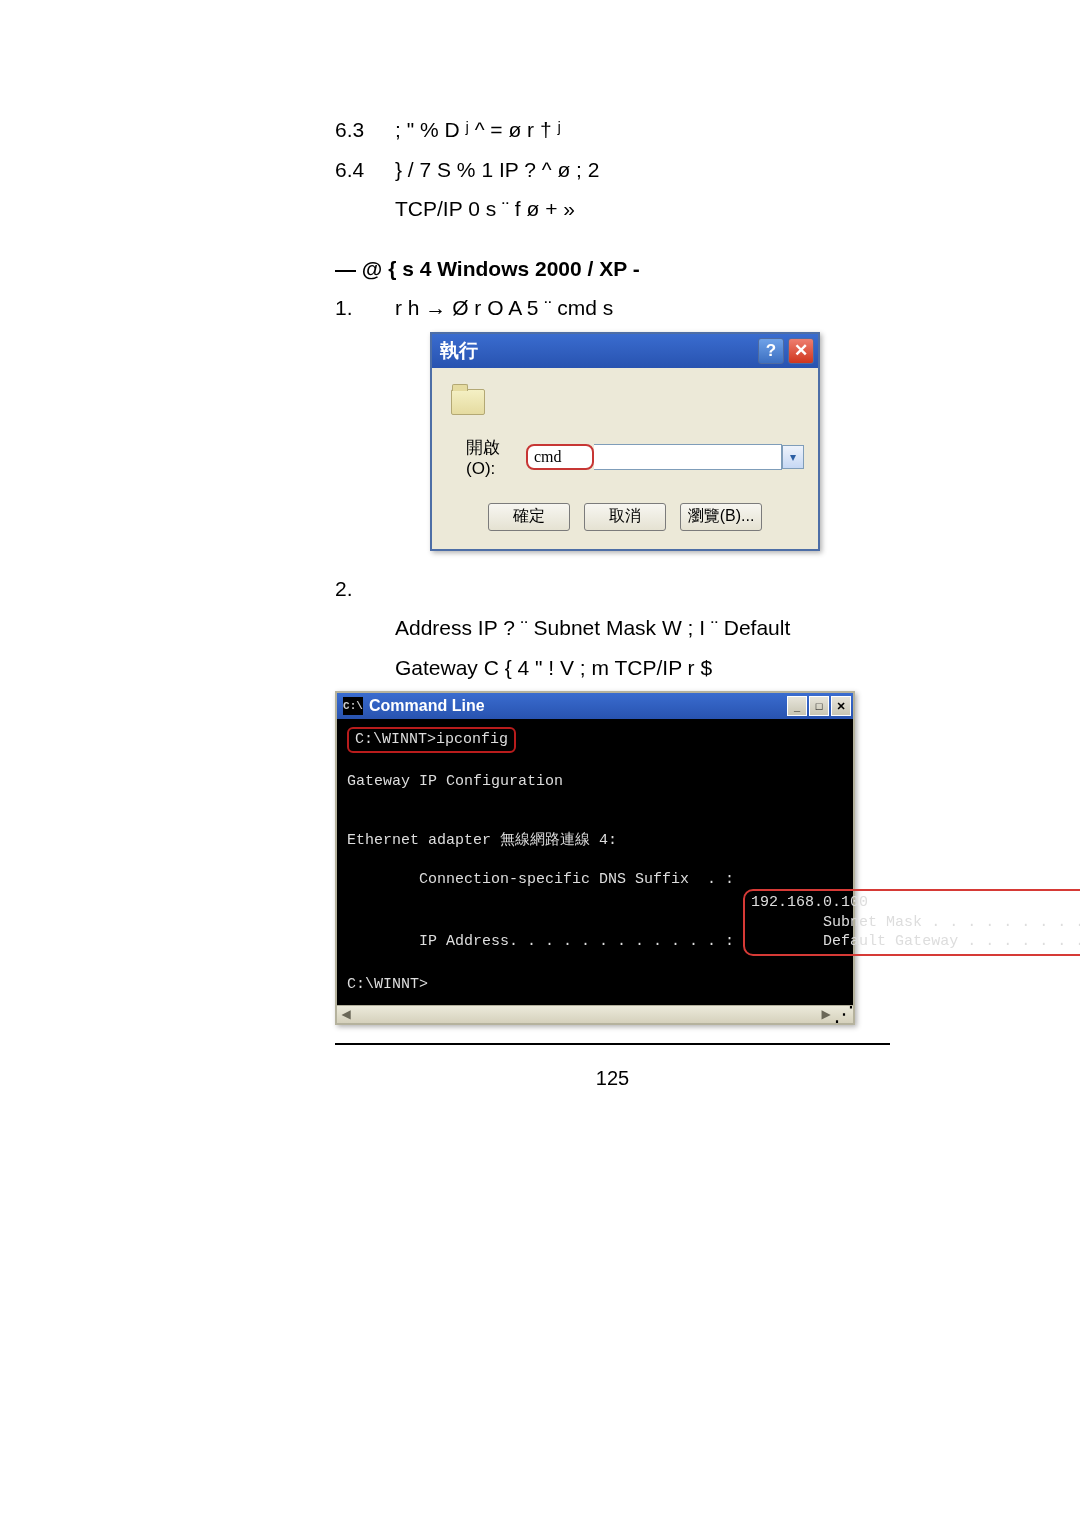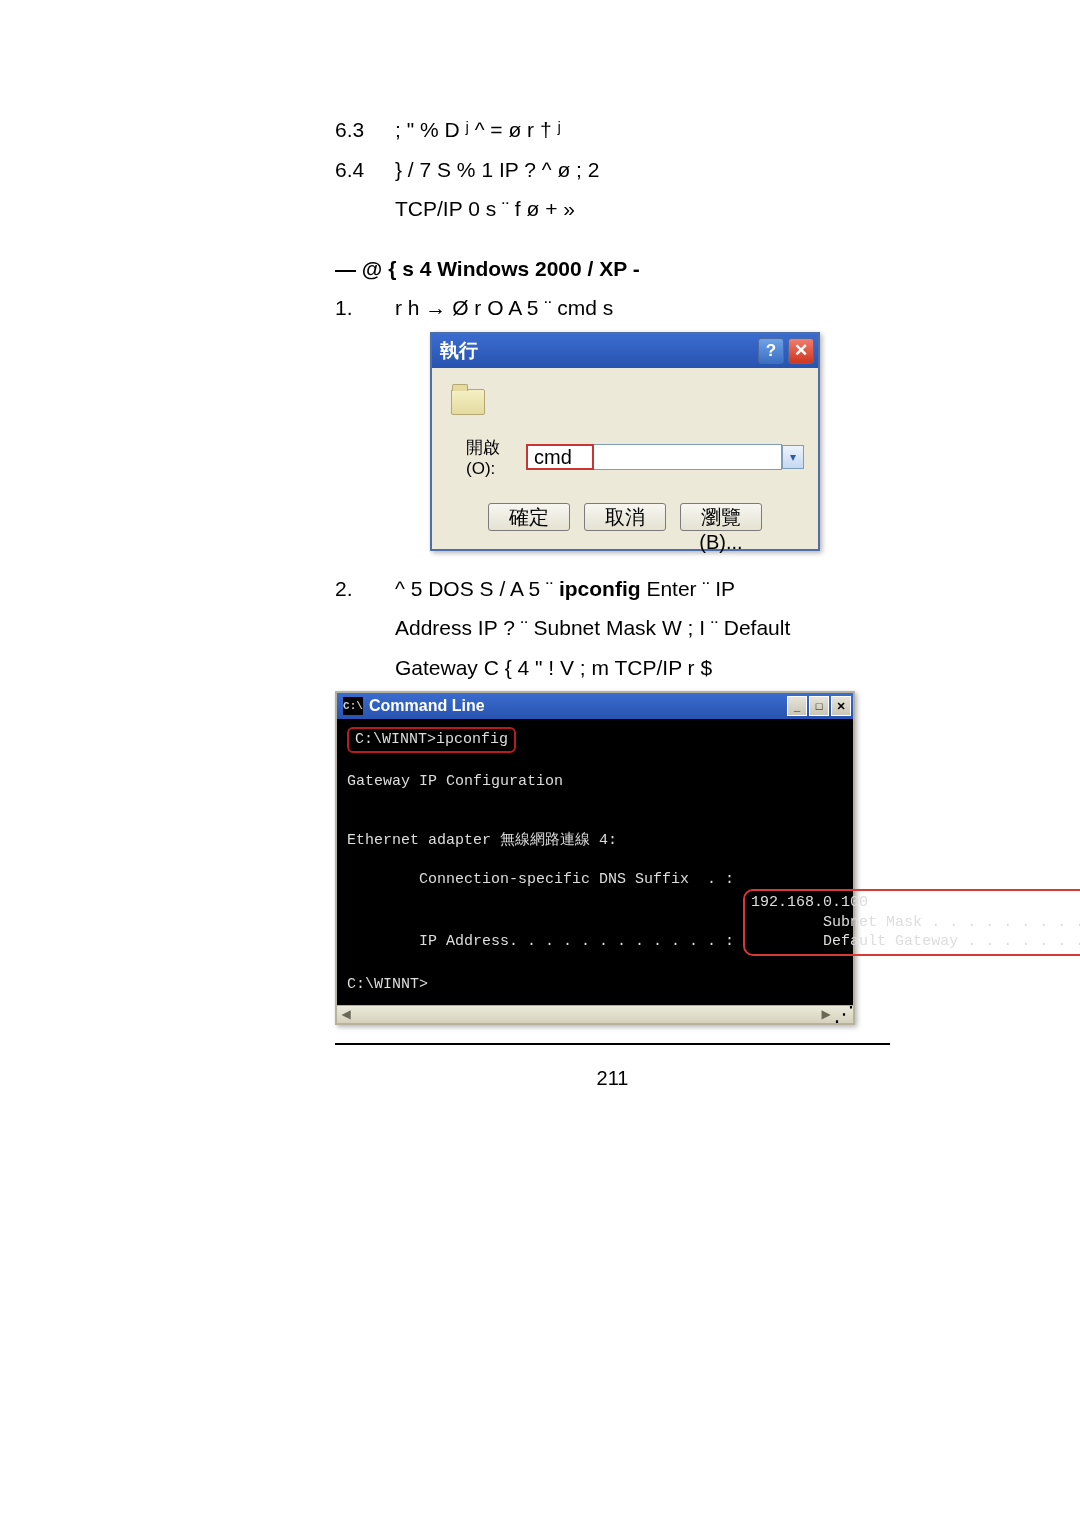--- a/index.html
+++ b/index.html
@@ -67,32 +67,32 @@
       background: #e5dba0; border:1px solid #b3a874; border-bottom:none;
       border-radius:2px 2px 0 0;
     }
     .dlg-descr { flex:1; padding-left:10px; line-height:1.35; }
     .dlg-row.field { align-items:center; margin-top:16px; }
     .open-lbl { width:60px; flex-shrink:0;margin-left:20px; }
     .combo {
       display:flex; align-items:center; flex:1;
     }
     .cmd-input {
-      border:2px solid #c73634; border-radius:0;
-      padding:2px 6px; font-size:20px; font-family:Liberation Sans, sans-serif;
+      border:2px solid #c73634; border-radius:8px;
+      padding:2px 6px; font-size:16px; font-family:Liberation Serif, serif;
       background:#fff; width:68px; height:26px;
     }
     .combo-fill { flex:1; height:26px; border:1px solid #7f9db9; border-left:none; background:#fff; }
     .combo-btn { width:22px; height:24px; border:1px solid #7f9db9; background:linear-gradient(#eef3fb,#c6d8f4); display:flex; align-items:center; justify-content:center; color:#2b5ea3; font-size:12px; }
     .dlg-buttons { display:flex; gap:14px; justify-content:center; margin-top:24px; }
     .dlg-buttons button {
       width:82px; height:28px;
       border:1px solid #7b7b7b; border-radius:3px;
       background:linear-gradient(#f7f6f1,#e5e2d2);
-      font-size:20px; cursor:pointer;
+      font-size:16px; cursor:pointer;
     }
     .step2-text { margin-top:22px; }
     .console {
       width:520px;
       margin:6px 0 0 0;
       border:2px solid #b5b29d;
       background:#000;
       box-shadow:2px 2px 5px rgba(0,0,0,.3);
       position:relative;
     }
@@ -183,23 +183,20 @@
       <div class="dlg-buttons">
         <button>確定</button>
         <button>取消</button>
         <button>瀏覽(B)...</button>
       </div>
     </div>
   </div>
 
   <div class="num-line body-text step2-text">
     <span class="lbl">2.</span>
-    <span class="cnt">
-      ^ 5  DOS S / A 5 ¨   <b>ipconfig</b>        Enter   ¨    IP
-    </span>
   </div>
   <div class="body-text indent1">Address   IP  ?  ¨   Subnet Mask  W ;    I ¨       Default</div>
   <div class="body-text indent1">Gateway  C { 4  " ! V ;   m        TCP/IP   r  $</div>
 
   <div class="console">
     <div class="con-titlebar">
       <span class="ci">C:\</span>
       <span class="title">Command Line</span>
       <span class="con-btn">_</span>
       <span class="con-btn">□</span>
@@ -223,15 +220,15 @@
     </div>
     <div class="con-hscroll">
       <div class="arrow">◀</div>
       <div class="fill"></div>
       <div class="arrow">▶</div>
       <div class="grip">⋰</div>
     </div>
   </div>
 
   <div class="hr"></div>
-  <div class="page-num">211</div>
+  <div class="page-num">125</div>
 
 </div>
 
 </body></html>

